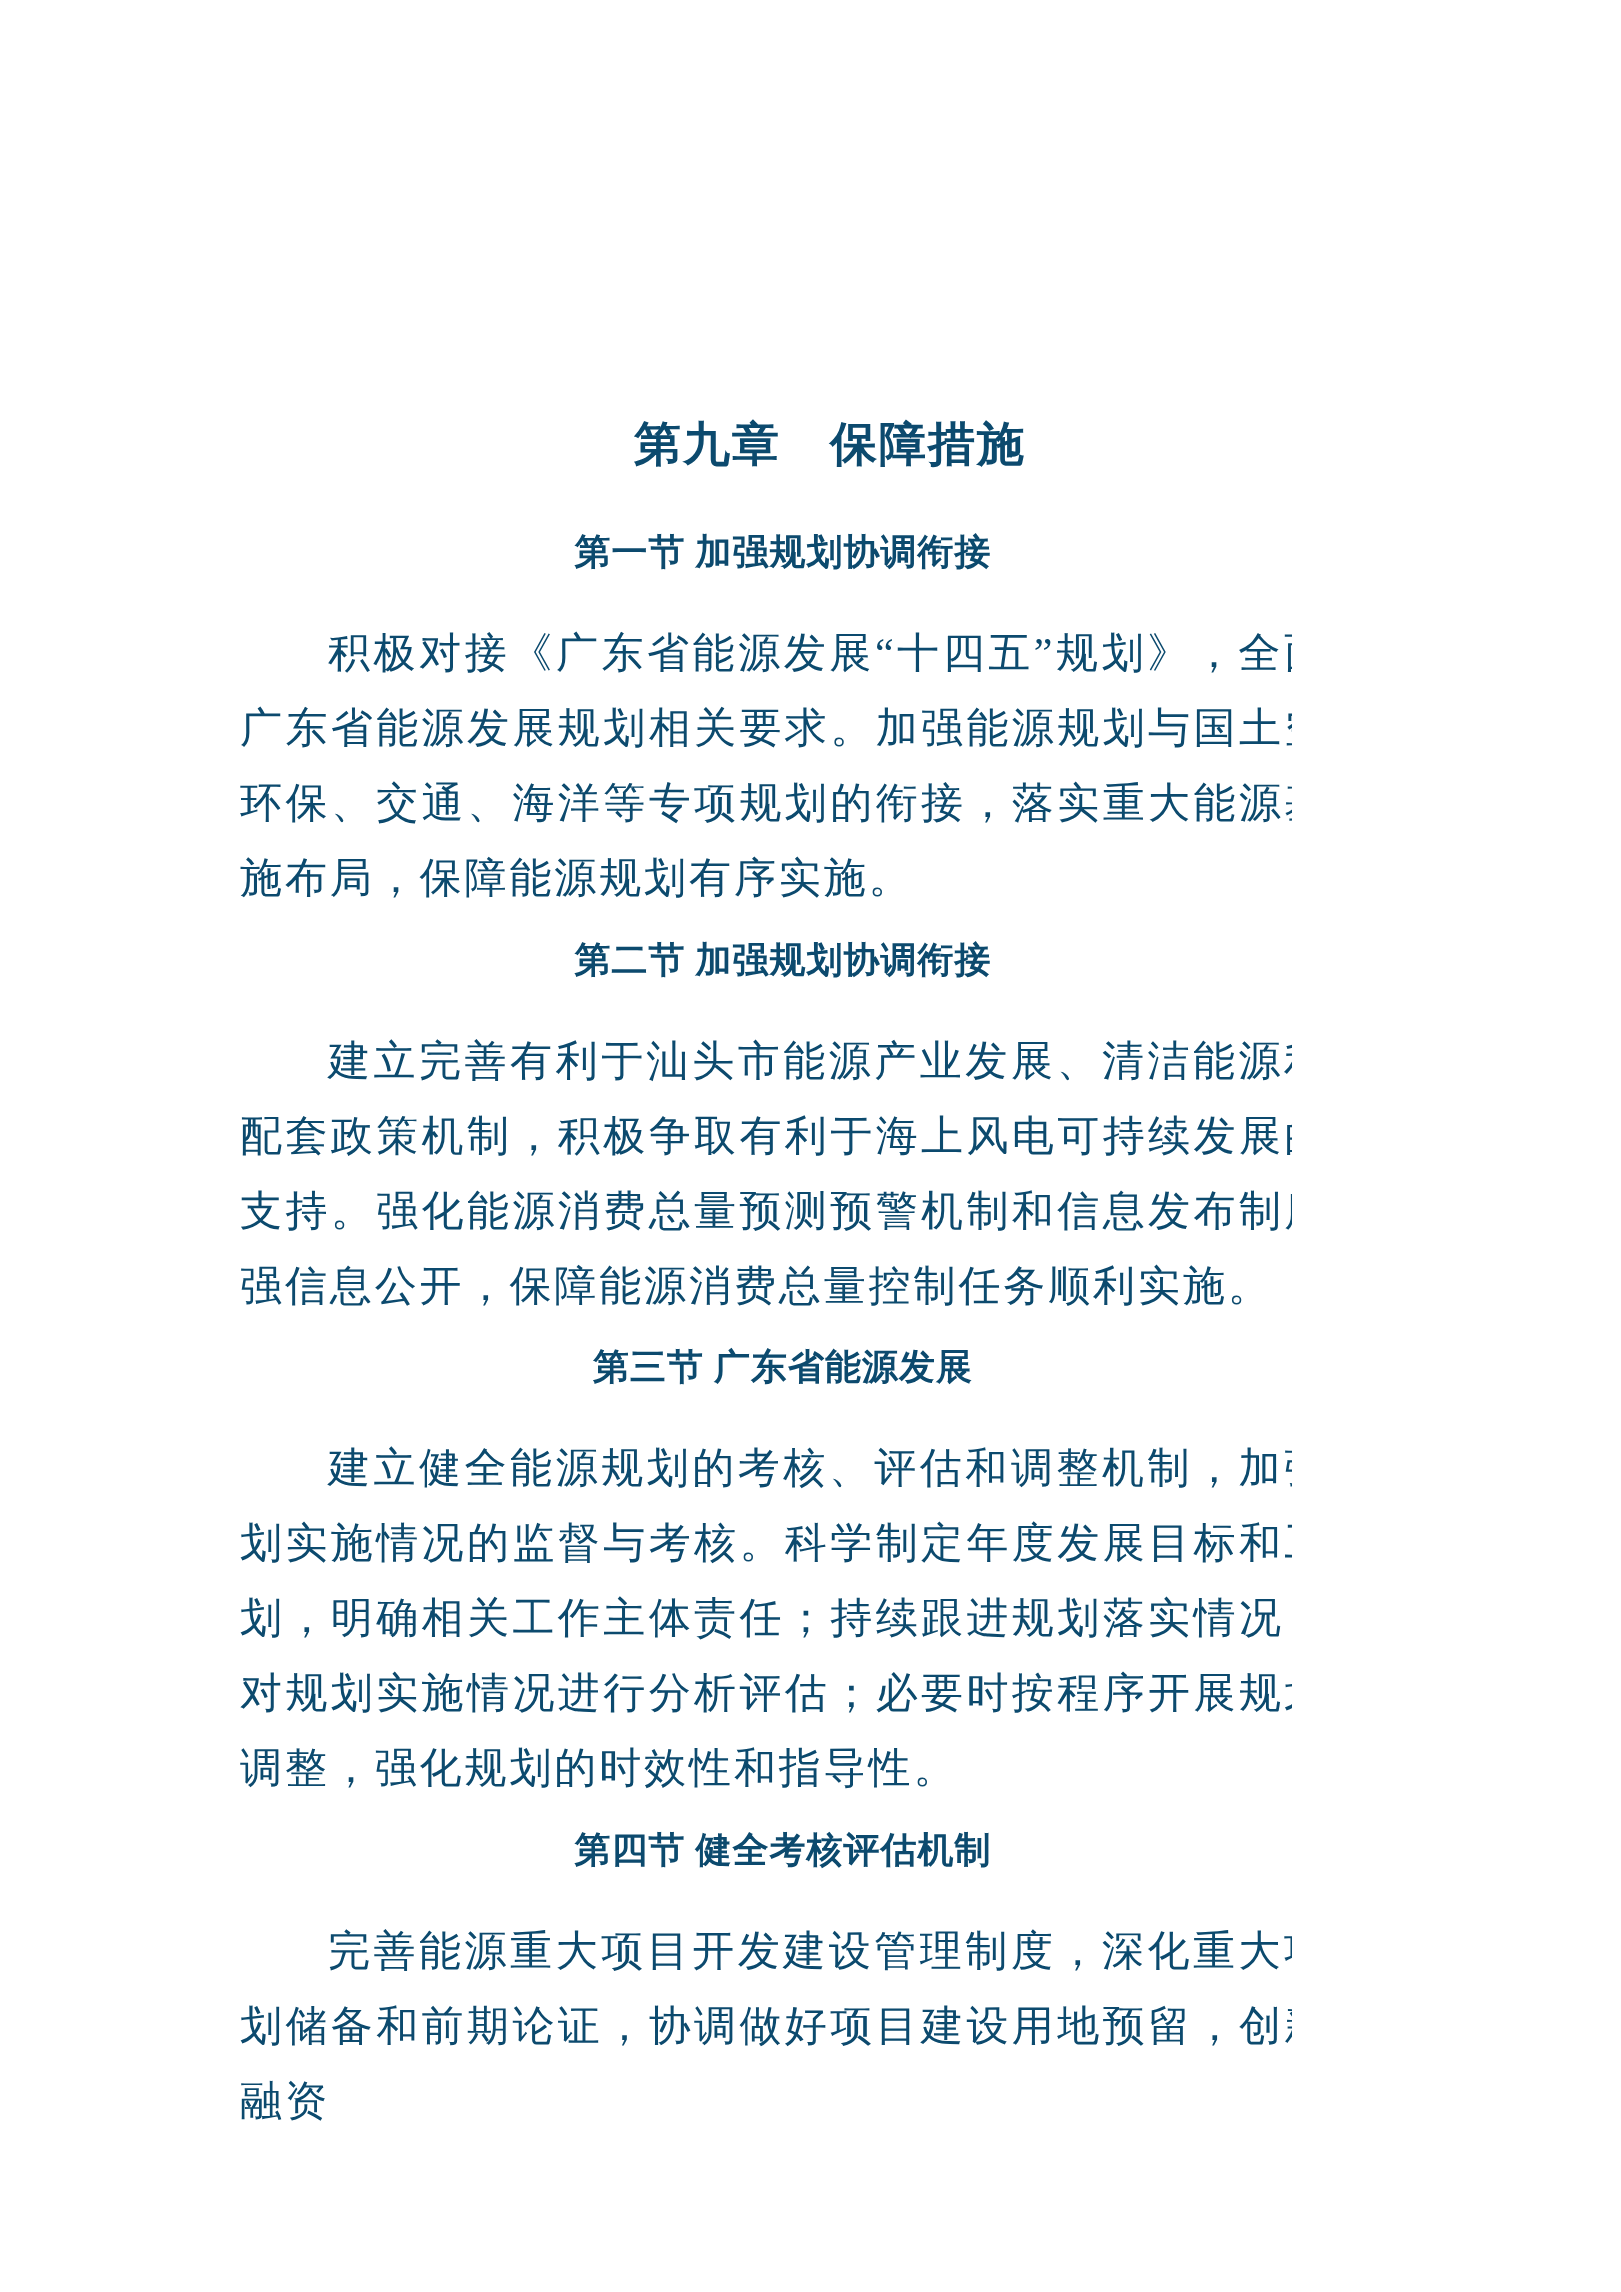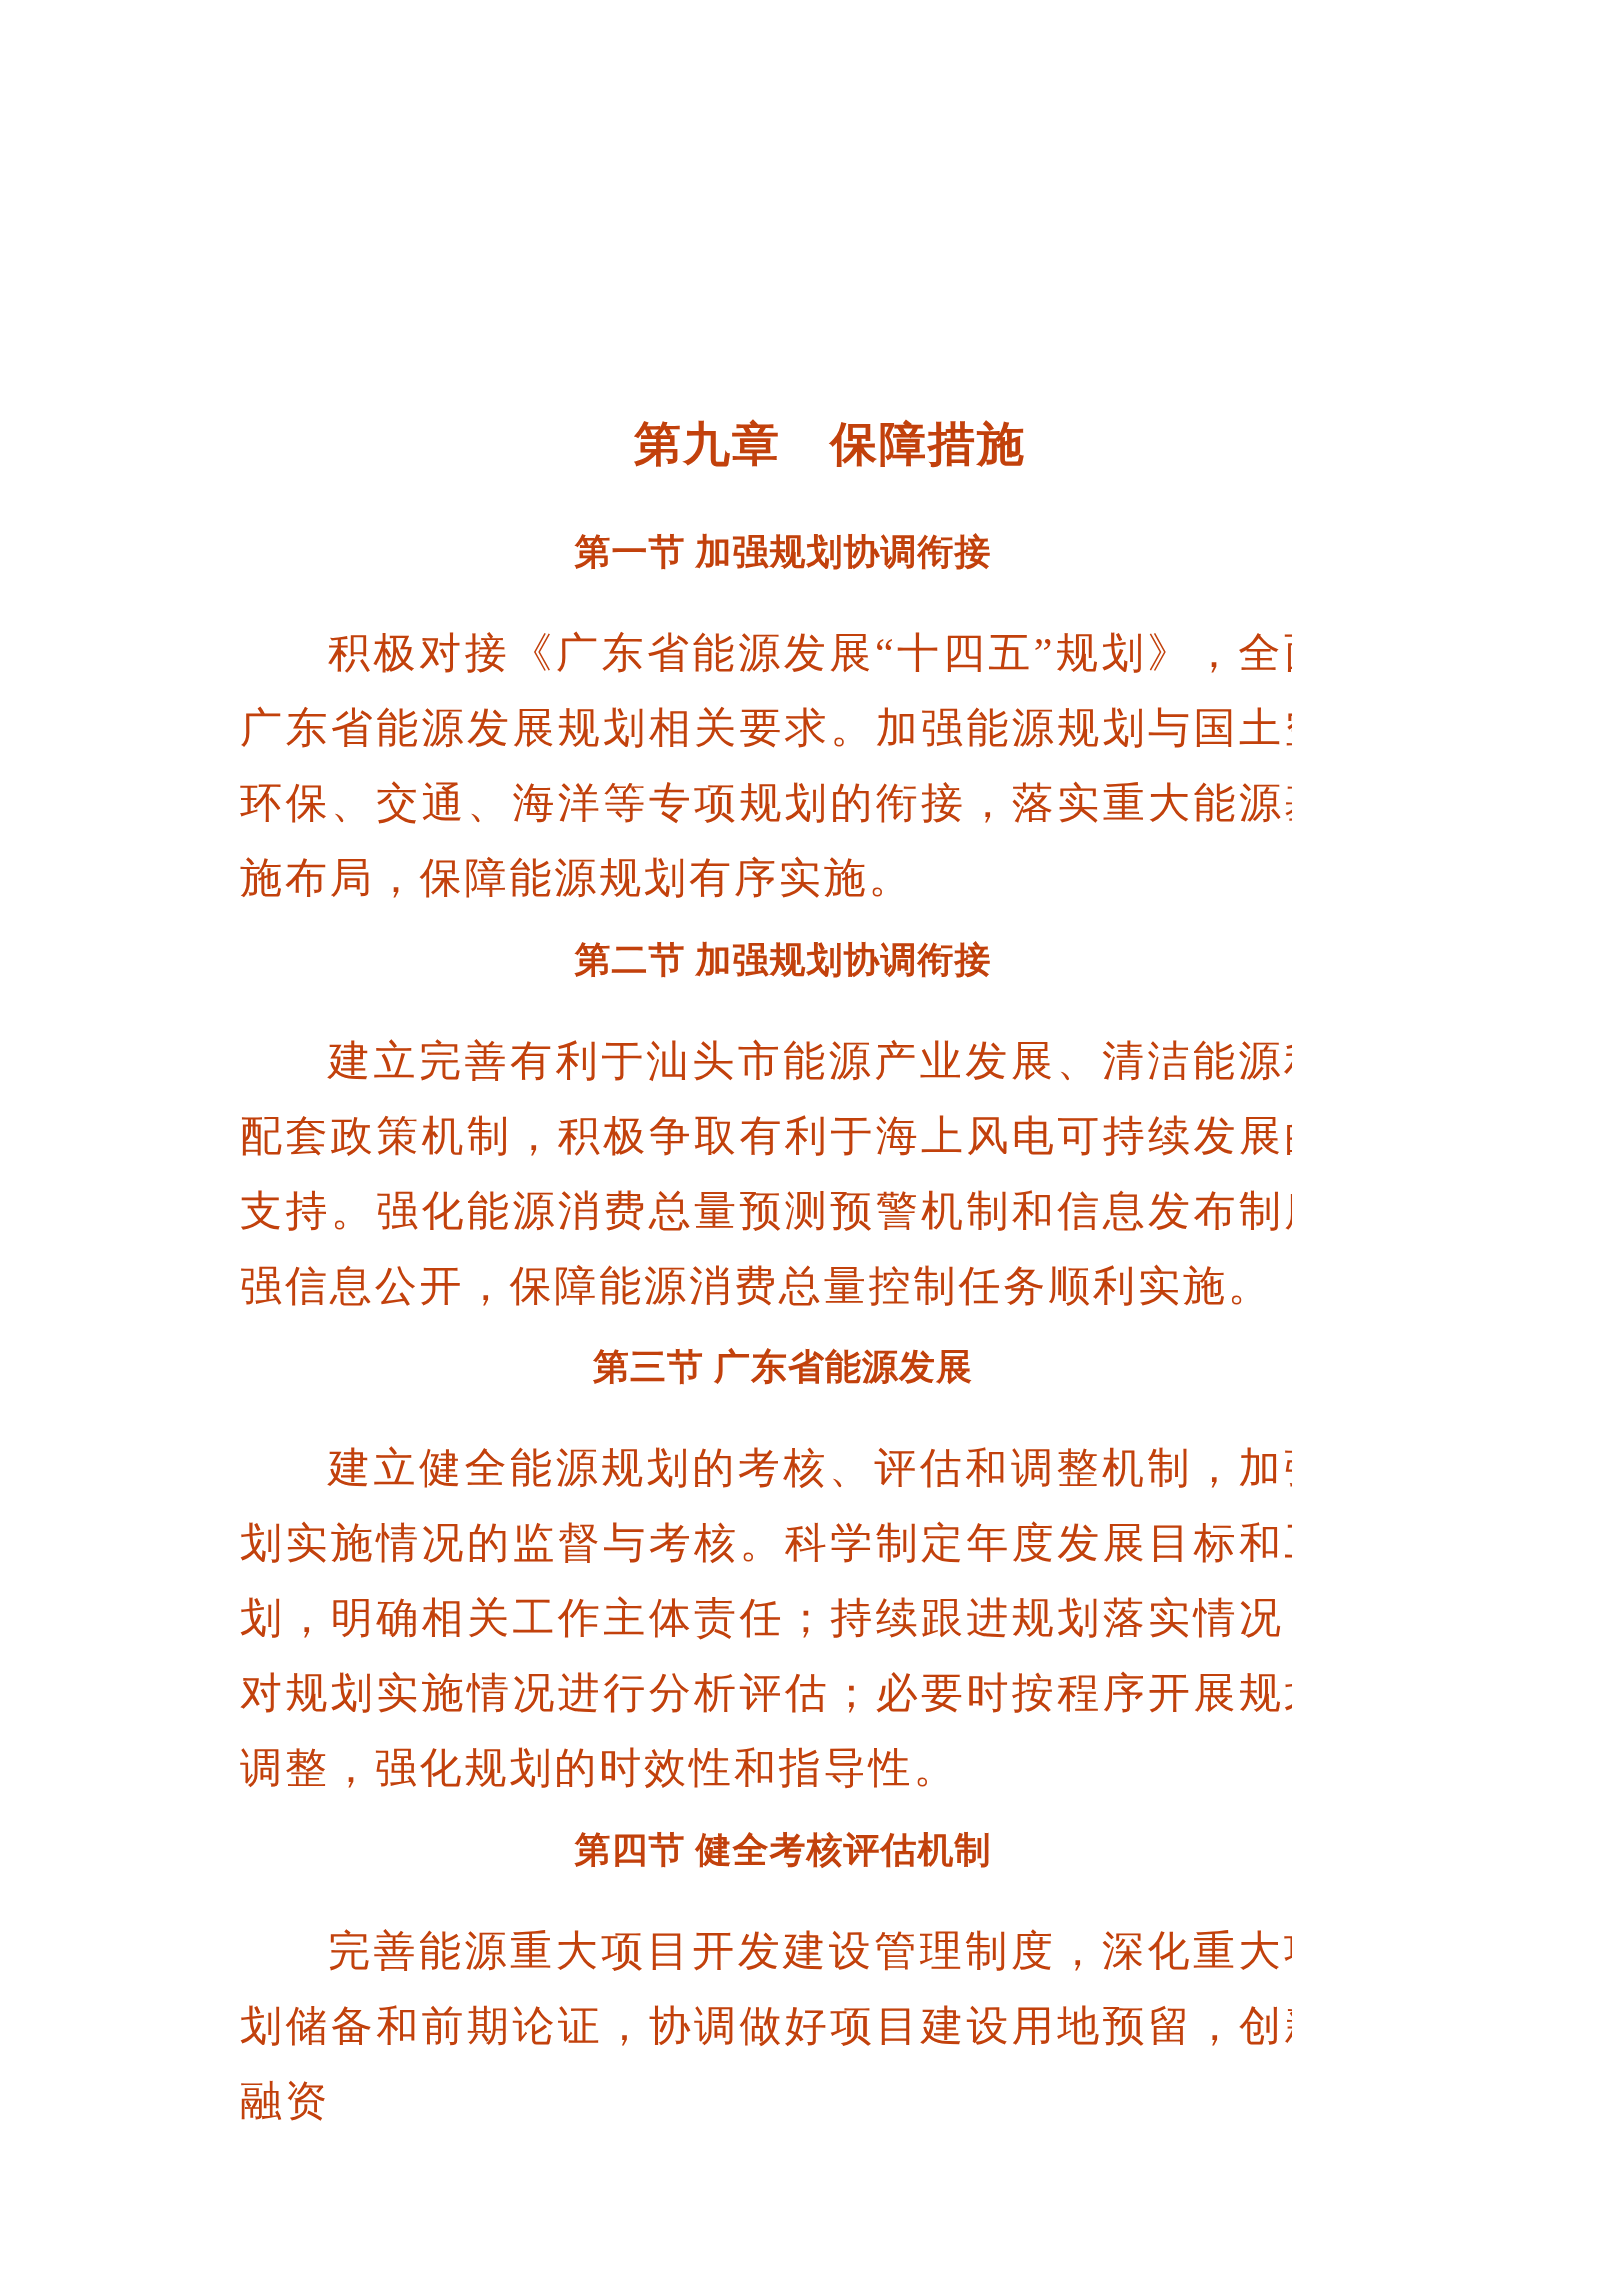--- a/index.html
+++ b/index.html
@@ -5,21 +5,21 @@
   html, body {
     margin: 0;
     padding: 0;
     background: #ffffff;
   }
   .page {
     position: relative;
     width: 1292px;
     height: 2293px;
     background: #ffffff;
-    color: #c2410c;
+    color: #0c4a6e;
     overflow: hidden;
     font-family: "Liberation Serif", "DejaVu Serif", serif;
   }
   .content {
     position: absolute;
     left: 228px;
     top: 0;
     width: 1204px;
     padding-top: 415px;
   }

